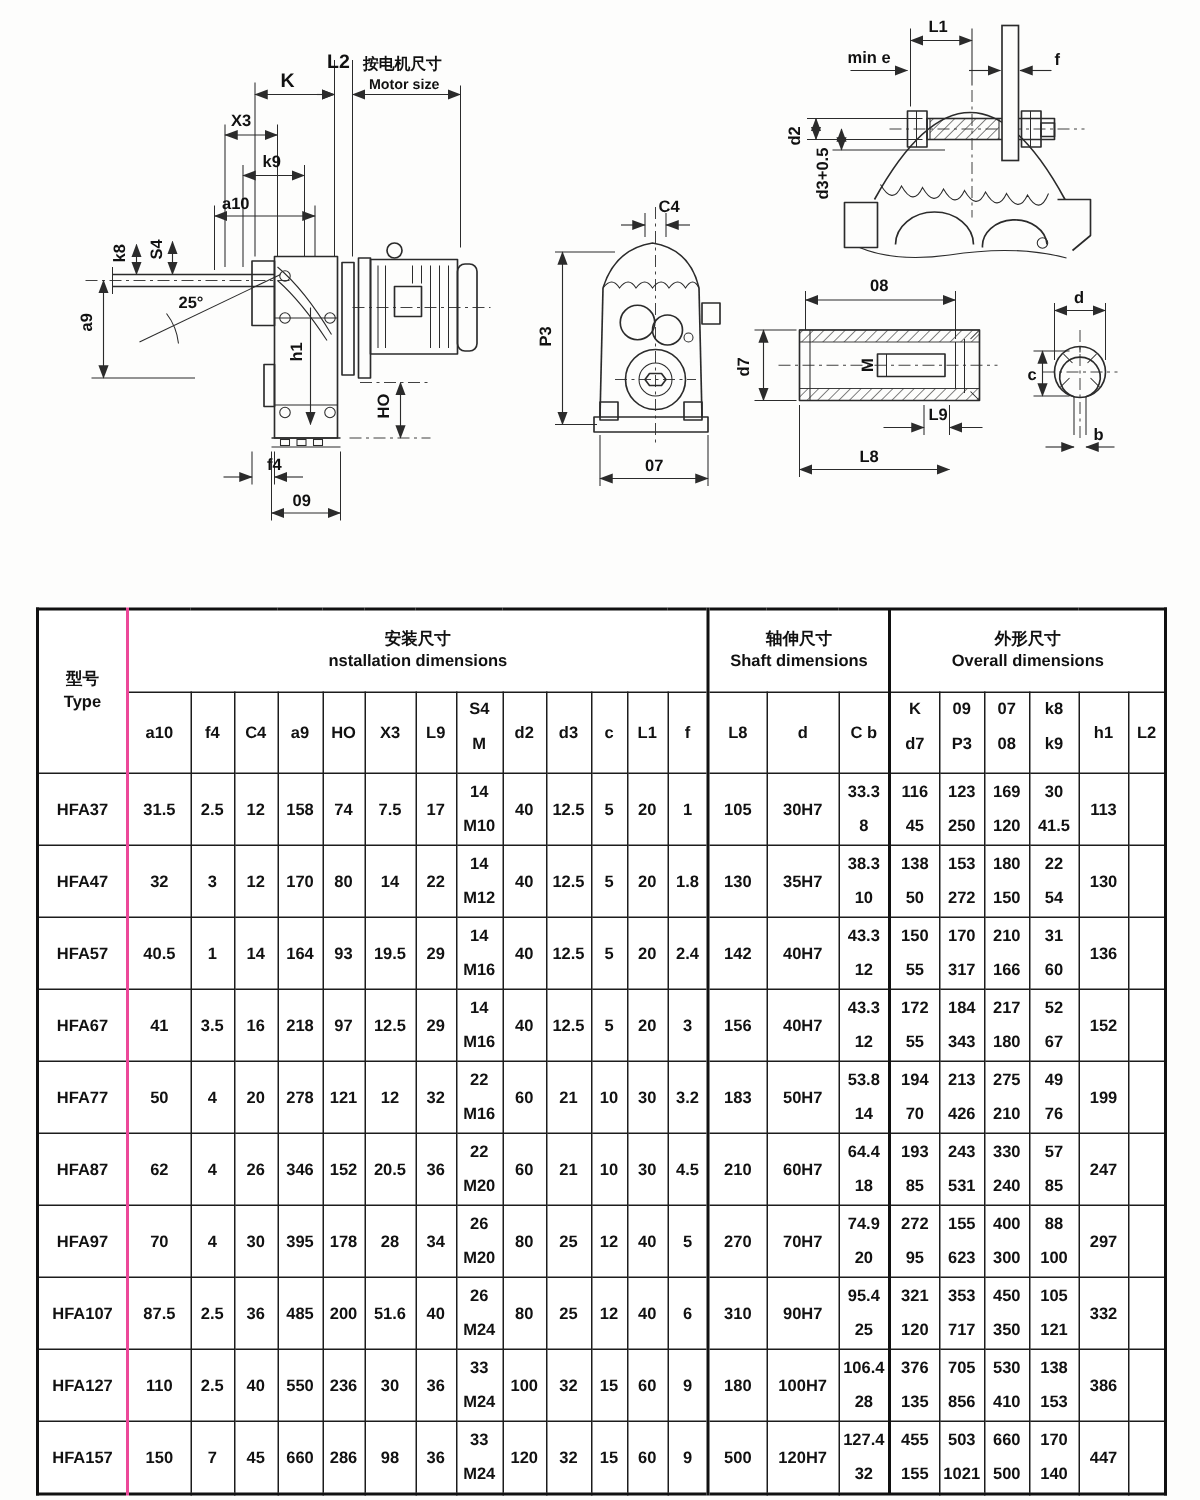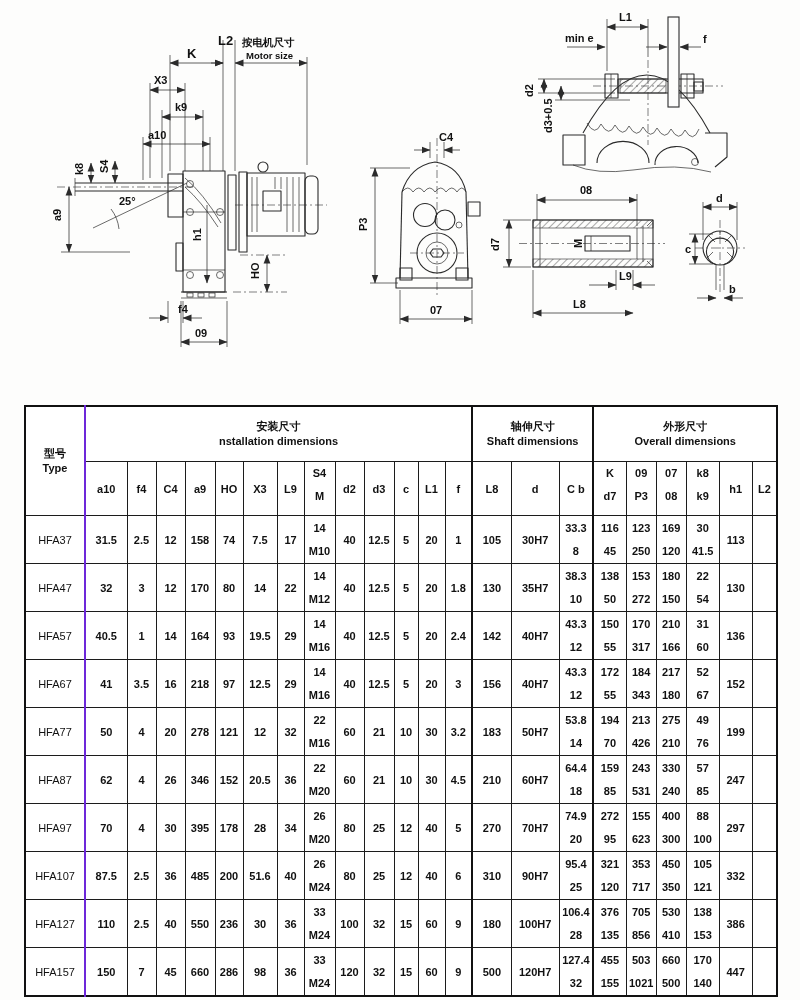--- a/index.html
+++ b/index.html
@@ -23,23 +23,23 @@
   table,td,th{border:1px solid #1c1c1c;}
   table{border:2px solid #111;}
   th,td{padding:0;text-align:center;vertical-align:middle;
         font:600 11px "Liberation Sans",sans-serif;color:#111;overflow:hidden;}
   tr.grp th{height:54px;font:600 11px "Liberation Sans",sans-serif;}
   tr.grp th div{line-height:15px;}
   #subheader-row th{height:53px;}
   #subheader-row th div{line-height:14px;}
   tbody td{height:47px;}
   td.stack div,th.stack div{height:23px;line-height:23px;}
-  .typec{font-weight:400;}
+  .typec{font-weight:700;}
   .gb{border-left:2px solid #111;margin-top:24px;}
-  .tb{border-right:2px solid #6d28d9;margin-left:21px;}
+  .tb{border-right:2px solid #ec4899;margin-left:21px;}
 </style>
 </head>
 <body>
 
 <div id="page">
 
   <div id="drawing-area">
 
     <svg width="0" height="0">
       <defs>
@@ -672,21 +672,21 @@
             <td>10</td>
             <td>30</td>
             <td>4.5</td>
             <td class="gb">210</td>
             <td>60H7</td>
             <td class="stack">
               <div>64.4</div>
               <div>18</div>
             </td>
             <td class="gb stack">
-              <div>159</div>
+              <div>193</div>
               <div>85</div>
             </td>
             <td class="stack">
               <div>243</div>
               <div>531</div>
             </td>
             <td class="stack">
               <div>330</div>
               <div>240</div>
             </td>

